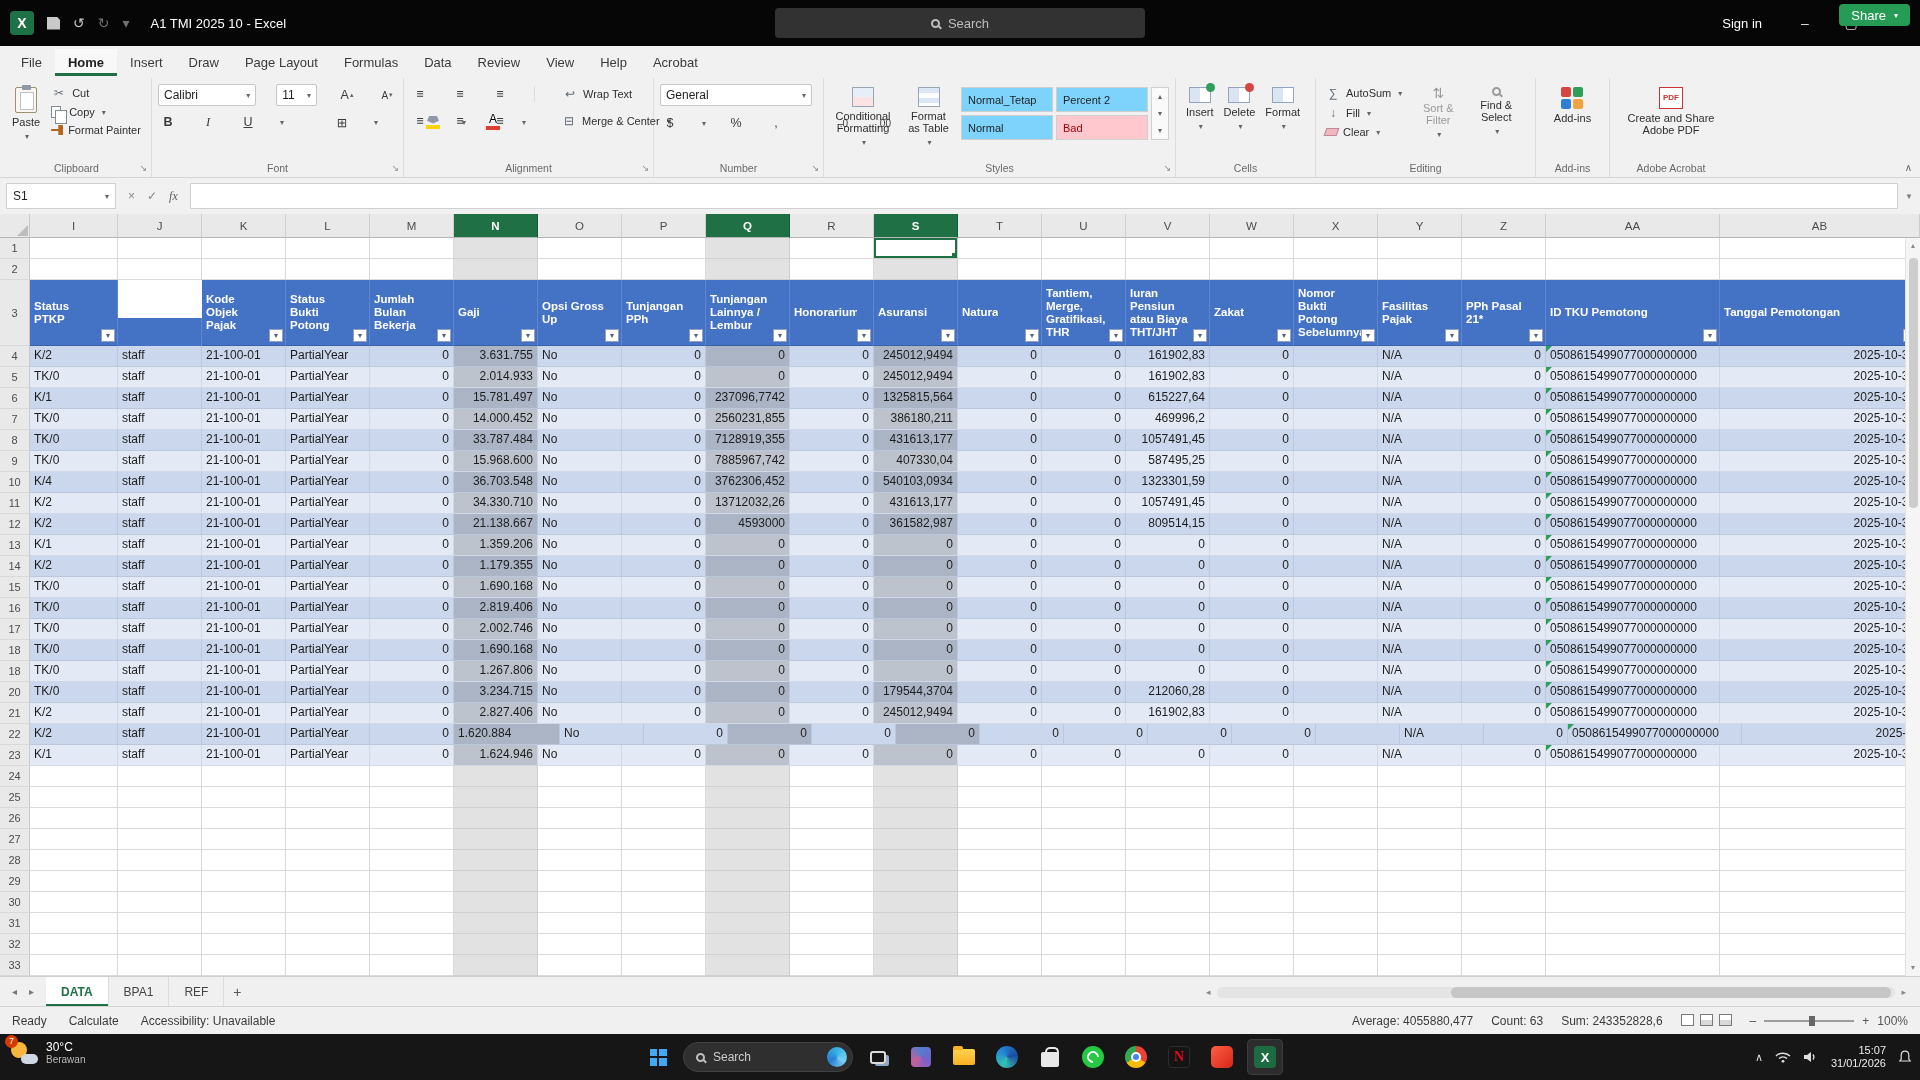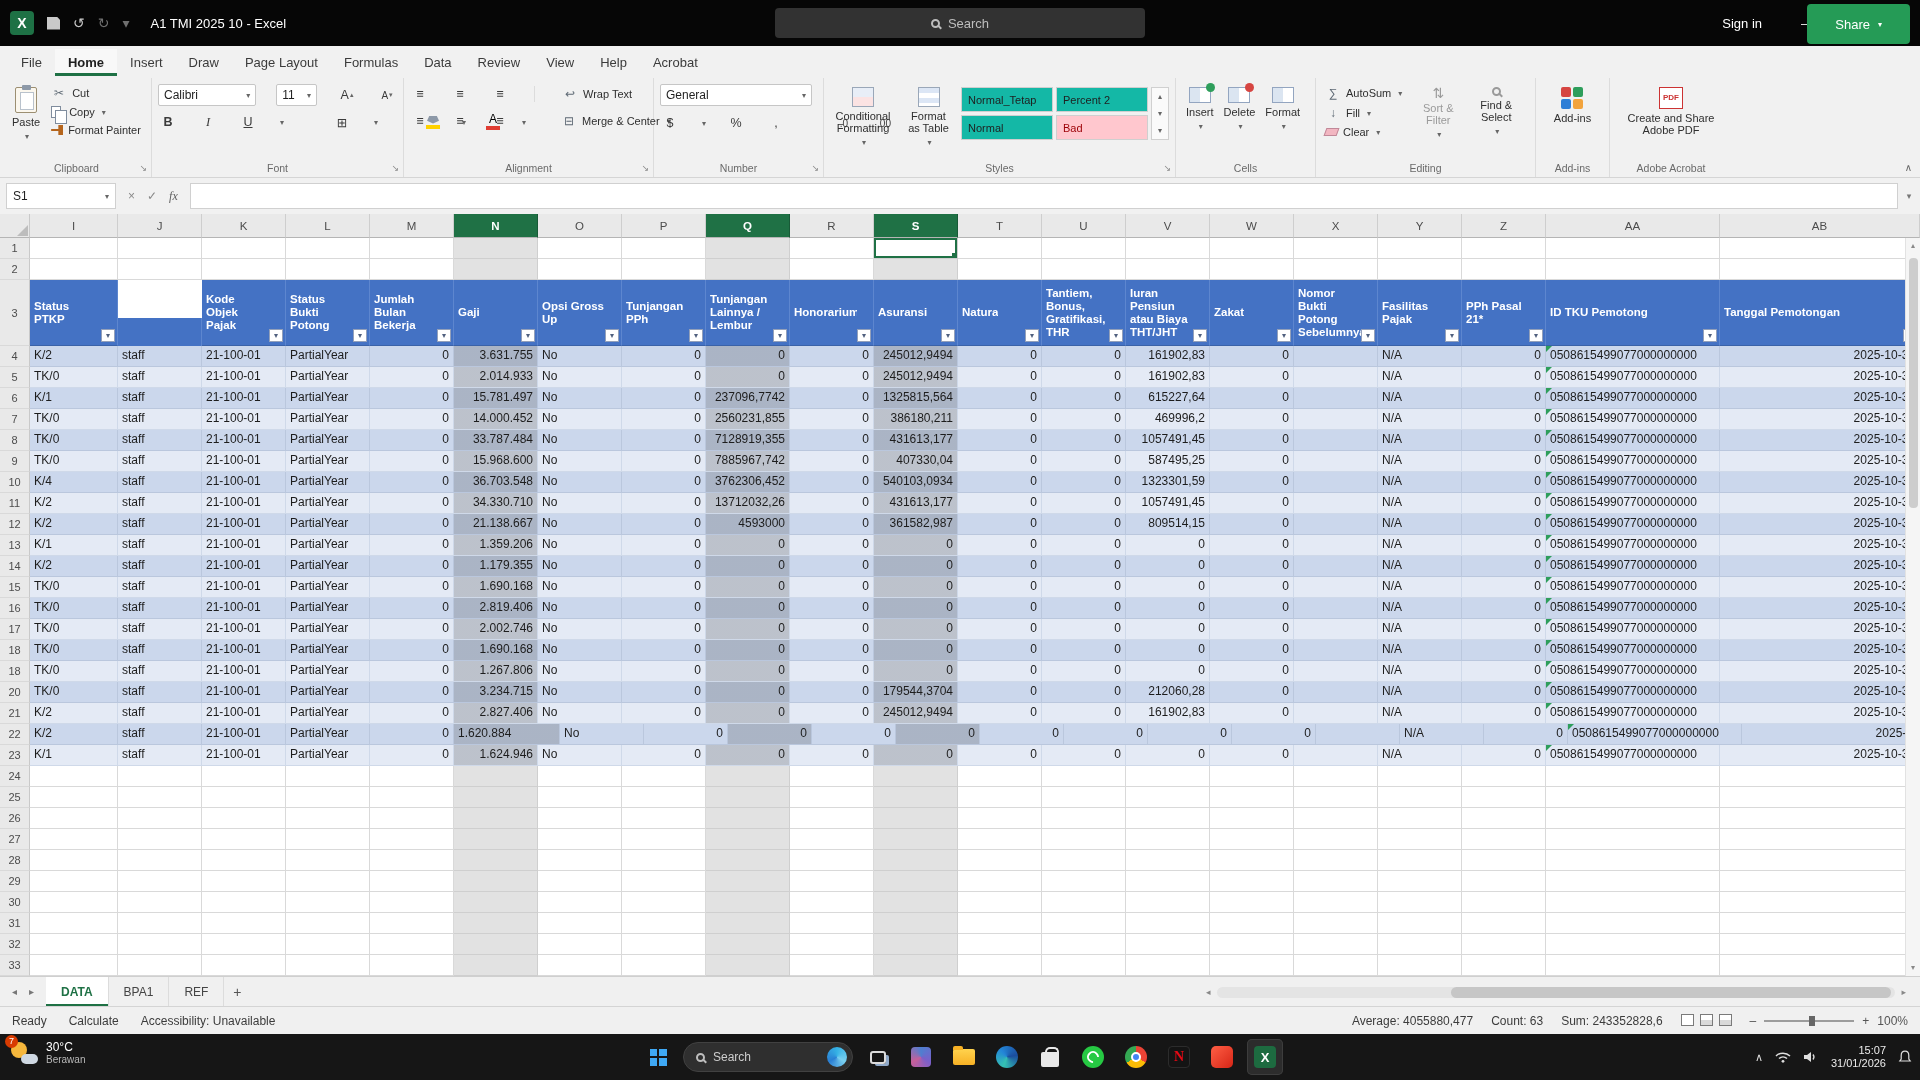--- a/index.html
+++ b/index.html
@@ -19,21 +19,21 @@
 .mag{width:9px;height:9px;border:2px solid #bdbdbd;border-radius:50%;position:relative;display:inline-block;}
 .mag::after{content:"";position:absolute;width:5px;height:2px;background:#bdbdbd;transform:rotate(45deg);right:-4px;bottom:-2px;}
 .tb-right{margin-left:auto;display:flex;align-items:center;height:100%;}
 .signin{font-size:13px;margin-right:20px;color:#fff;}
 .winbtn{width:46px;height:100%;display:flex;align-items:center;justify-content:center;font-size:14px;color:#d8d8d8;}
 
 
 .ribbon-tabs{height:32px;background:#f1f1f1;display:flex;align-items:center;padding-left:8px;flex:none;position:relative;font-size:13px;}
 .rtab{padding:6px 13px;color:#3b3b3b;white-space:nowrap;}
 .rtab.active{font-weight:bold;color:#1f1f1f;box-shadow:inset 0 -3px 0 #1f7145;background:#f8f8f8;}
-.share-btn{position:absolute;right:10px;top:4px;height:40px;background:#259b56;color:#fff;border-radius:4px;display:flex;align-items:center;gap:6px;padding:0 28px;font-size:13px;}
+.share-btn{position:absolute;right:10px;top:4px;height:22px;background:#259b56;color:#fff;border-radius:4px;display:flex;align-items:center;gap:6px;padding:0 12px;font-size:13px;}
 
 
 .ribbon{height:100px;background:#f1f1f1;border-bottom:1px solid #d5d5d5;display:flex;flex:none;position:relative;padding-left:2px;}
 .rgroup{position:relative;border-right:1px solid #dcdcdc;padding:6px 6px 18px 6px;flex:none;}
 .glabel{position:absolute;bottom:3px;left:0;right:0;text-align:center;font-size:10.5px;color:#6a6a6a;white-space:nowrap;}
 .launcher{position:absolute;bottom:4px;right:4px;font-size:9px;color:#8a8a8a;}
 .gcontent{display:flex;}
 .bigbtn{display:flex;flex-direction:column;align-items:center;gap:3px;padding:3px 4px;font-size:11px;color:#2f2f2f;text-align:center;line-height:12px;border-radius:3px;}
 .bigbtn.gray{color:#9a9a9a;}
 .minibtn{display:flex;align-items:center;gap:5px;font-size:11px;color:#2f2f2f;padding:2px 3px;white-space:nowrap;}
@@ -53,21 +53,21 @@
 .copy-ic{width:10px;height:12px;border:1px solid #7f8c9d;background:#fff;position:relative;margin-right:3px;}
 .copy-ic::after{content:"";position:absolute;left:3px;top:3px;width:10px;height:12px;border:1px solid #7f8c9d;background:#fff;}
 .fp-ic{width:12px;height:10px;background:#b5651d;clip-path:polygon(0 40%,60% 40%,60% 0,100% 0,100% 100%,60% 100%,60% 60%,0 60%);}
 .cbar{width:14px;height:4px;margin-top:1px;}
 .abtn{display:flex;flex-direction:column;align-items:center;line-height:11px;}
 .bucket{width:12px;height:8px;background:#8d99a8;clip-path:polygon(20% 0,80% 0,100% 65%,50% 100%,0 65%);}
 .sup{font-size:7px;margin-left:1px;color:#666;}
 .cf-ic{width:22px;height:20px;background:linear-gradient(180deg,#e8eef7 0 50%,#fbe3e3 50% 100%);border:1px solid #9aa7b8;}
 .ft-ic{width:22px;height:20px;background:repeating-linear-gradient(180deg,#dce6f5 0 5px,#fff 5px 10px);border:1px solid #9aa7b8;}
 .gallery{display:grid;grid-template-columns:92px 92px;grid-auto-rows:25px;gap:3px;}
-.stylechip{background:#14b8a6;border:1px solid #cfcfcf;font-size:11px;display:flex;align-items:center;padding:0 6px;color:#1f1f1f;overflow:hidden;white-space:nowrap;}
+.stylechip{background:#7dd3fc;border:1px solid #cfcfcf;font-size:11px;display:flex;align-items:center;padding:0 6px;color:#1f1f1f;overflow:hidden;white-space:nowrap;}
 .stylechip.bad{background:#ffc7ce;color:#9c0006;}
 .garrows{display:flex;flex-direction:column;border:1px solid #d0d0d0;background:#fafafa;margin-left:3px;}
 .garrows span{width:16px;height:17px;font-size:8px;color:#666;display:flex;align-items:center;justify-content:center;}
 .cell-ic{width:22px;height:16px;border:1px solid #93a5c0;background:linear-gradient(90deg,#dbe5f1 0 50%,#fff 50%);position:relative;}
 .cell-ic.ins::after,.cell-ic.del::after{content:"";position:absolute;right:-5px;top:-5px;width:9px;height:9px;border-radius:50%;}
 .cell-ic.ins::after{background:#2e9e5b;}
 .cell-ic.del::after{background:#d64541;}
 .erase{width:13px;height:8px;background:#f2b6c1;border:1px solid #c08898;transform:skewX(-20deg);}
 .magfind{width:9px;height:9px;border:2px solid #9a9a9a;border-radius:50%;position:relative;}
 .magfind::after{content:"";position:absolute;width:5px;height:2px;background:#9a9a9a;transform:rotate(45deg);right:-4px;bottom:-2px;}
@@ -573,21 +573,21 @@
           </div>
           <div class="cell th ovl" style="width: 84px; text-align: left;">
             <span class="tht">Asuransi</span>
             <span class="filter">▾</span>
           </div>
           <div class="cell th" style="width: 84px; text-align: left;">
             <span class="tht">Natura</span>
             <span class="filter">▾</span>
           </div>
           <div class="cell th" style="width: 84px; text-align: left;">
-            <span class="tht">Tantiem, Bonus, Gratifikasi, THR</span>
+            <span class="tht">Tantiem, Merge, Gratifikasi, THR</span>
             <span class="filter">▾</span>
           </div>
           <div class="cell th" style="width: 84px; text-align: left;">
             <span class="tht">Iuran Pensiun atau Biaya THT/JHT</span>
             <span class="filter">▾</span>
           </div>
           <div class="cell th" style="width: 84px; text-align: left;">
             <span class="tht">Zakat</span>
             <span class="filter">▾</span>
           </div>

